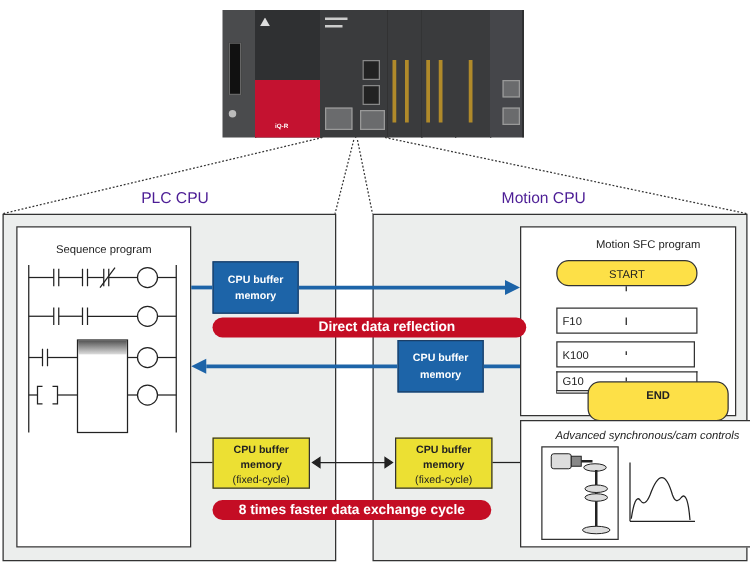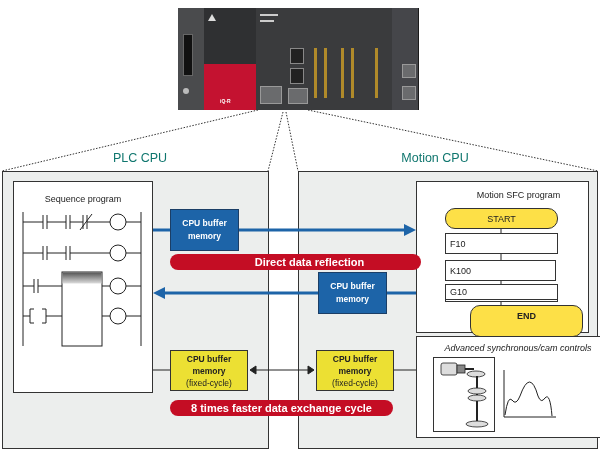--- a/index.html
+++ b/index.html
@@ -3,36 +3,36 @@
 <meta charset="utf-8">
 <style>
   html, body { margin: 0; padding: 0; background: #ffffff; }
   body { width: 600px; height: 450px; position: relative; overflow: hidden;
          font-family: "Liberation Sans", sans-serif; color: #222; }
   .abs { position: absolute; }
   svg.overlay { position: absolute; left: 0; top: 0; }
 
   
   .panel { position: absolute; background: #eceeed; border: 1px solid #333; box-sizing: border-box; }
-  .panel-title { position: absolute; font-size: 12.5px; color: #0f766e; text-align: center; }
+  .panel-title { position: absolute; font-size: 12.5px; color: #4c1d95; text-align: center; }
 
   .inner-box { position: absolute; background: #fff; border: 1px solid #333; box-sizing: border-box; }
   .caption { position: absolute; font-size: 9px; color: #222; text-align: center; width: 100%; }
 
   .blue-box { position: absolute; background: #1d64a8; border: 1px solid #1b3e66; box-sizing: border-box;
               color: #fff; font-weight: bold; font-size: 8.5px; text-align: center;
               display: flex; flex-direction: column; justify-content: center; line-height: 13px; }
   .yellow-box { position: absolute; background: #ece033; border: 1px solid #333; box-sizing: border-box;
                 color: #222; font-weight: bold; font-size: 8.5px; text-align: center;
                 display: flex; flex-direction: column; justify-content: center; line-height: 12px; }
   .red-banner { position: absolute; background: #c40d24; border-radius: 8px; color: #fff; font-weight: bold;
                 font-size: 11px; text-align: center; line-height: 16px; height: 16px; }
 
   .sfc-step { position: absolute; background: #fff; border: 1px solid #333; box-sizing: border-box;
-              font-size: 9px; padding-left: 4px; line-height: 20px; }
+              font-size: 9px; padding-left: 4px; line-height: 20px; margin-top: 13px; }
   .sfc-term { position: absolute; background: #fde047; border: 1px solid #333; box-sizing: border-box;
               border-radius: 10px; font-size: 9px; text-align: center; line-height: 20px; }
 
   
   .plc { position: absolute; left: 178px; top: 4px; width: 240px; height: 106px; }
   .mod { position: absolute; top: 4px; height: 102px; background: #3a3b3d; border-right: 1px solid #1b1b1b; }
 </style>
 </head>
 <body>
 
@@ -73,21 +73,21 @@
     <div class="abs" style="left:10px;top:78px;width:12px;height:12px;background:#6a6b6d;border:1px solid #999;"></div>
   </div>
 </div>
 
 <div class="panel-title" style="left:90px;top:151px;width:100px;">PLC CPU</div>
 <div class="panel" style="left:2px;top:171px;width:267px;height:278px;"></div>
 
 <div class="panel-title" style="left:380px;top:151px;width:110px;">Motion CPU</div>
 <div class="panel" style="left:298px;top:171px;width:300px;height:278px;"></div>
 
-<div class="inner-box" style="left:13px;top:181px;width:140px;height:212px;">
+<div class="inner-box" style="left:13px;top:181px;width:140px;height:257px;">
   <div class="caption" style="top:12px;">Sequence program</div>
 </div>
 
 <div class="inner-box" style="left:416px;top:181px;width:173px;height:152px;">
   <div class="caption" style="top:8px;margin-left:16px;">Motion SFC program</div>
 </div>
 <div class="sfc-term" style="left:445px;top:208px;width:113px;height:21px;">START</div>
 <div class="sfc-step" style="left:445px;top:233px;width:113px;height:21px;">F10</div>
 <div class="sfc-step" style="left:445px;top:260px;width:111px;height:21px;">K100</div>
 <div class="sfc-step" style="left:445px;top:284px;width:113px;height:18px;line-height:14px;border-bottom-width:3px;border-bottom-style:double;">G10</div>

